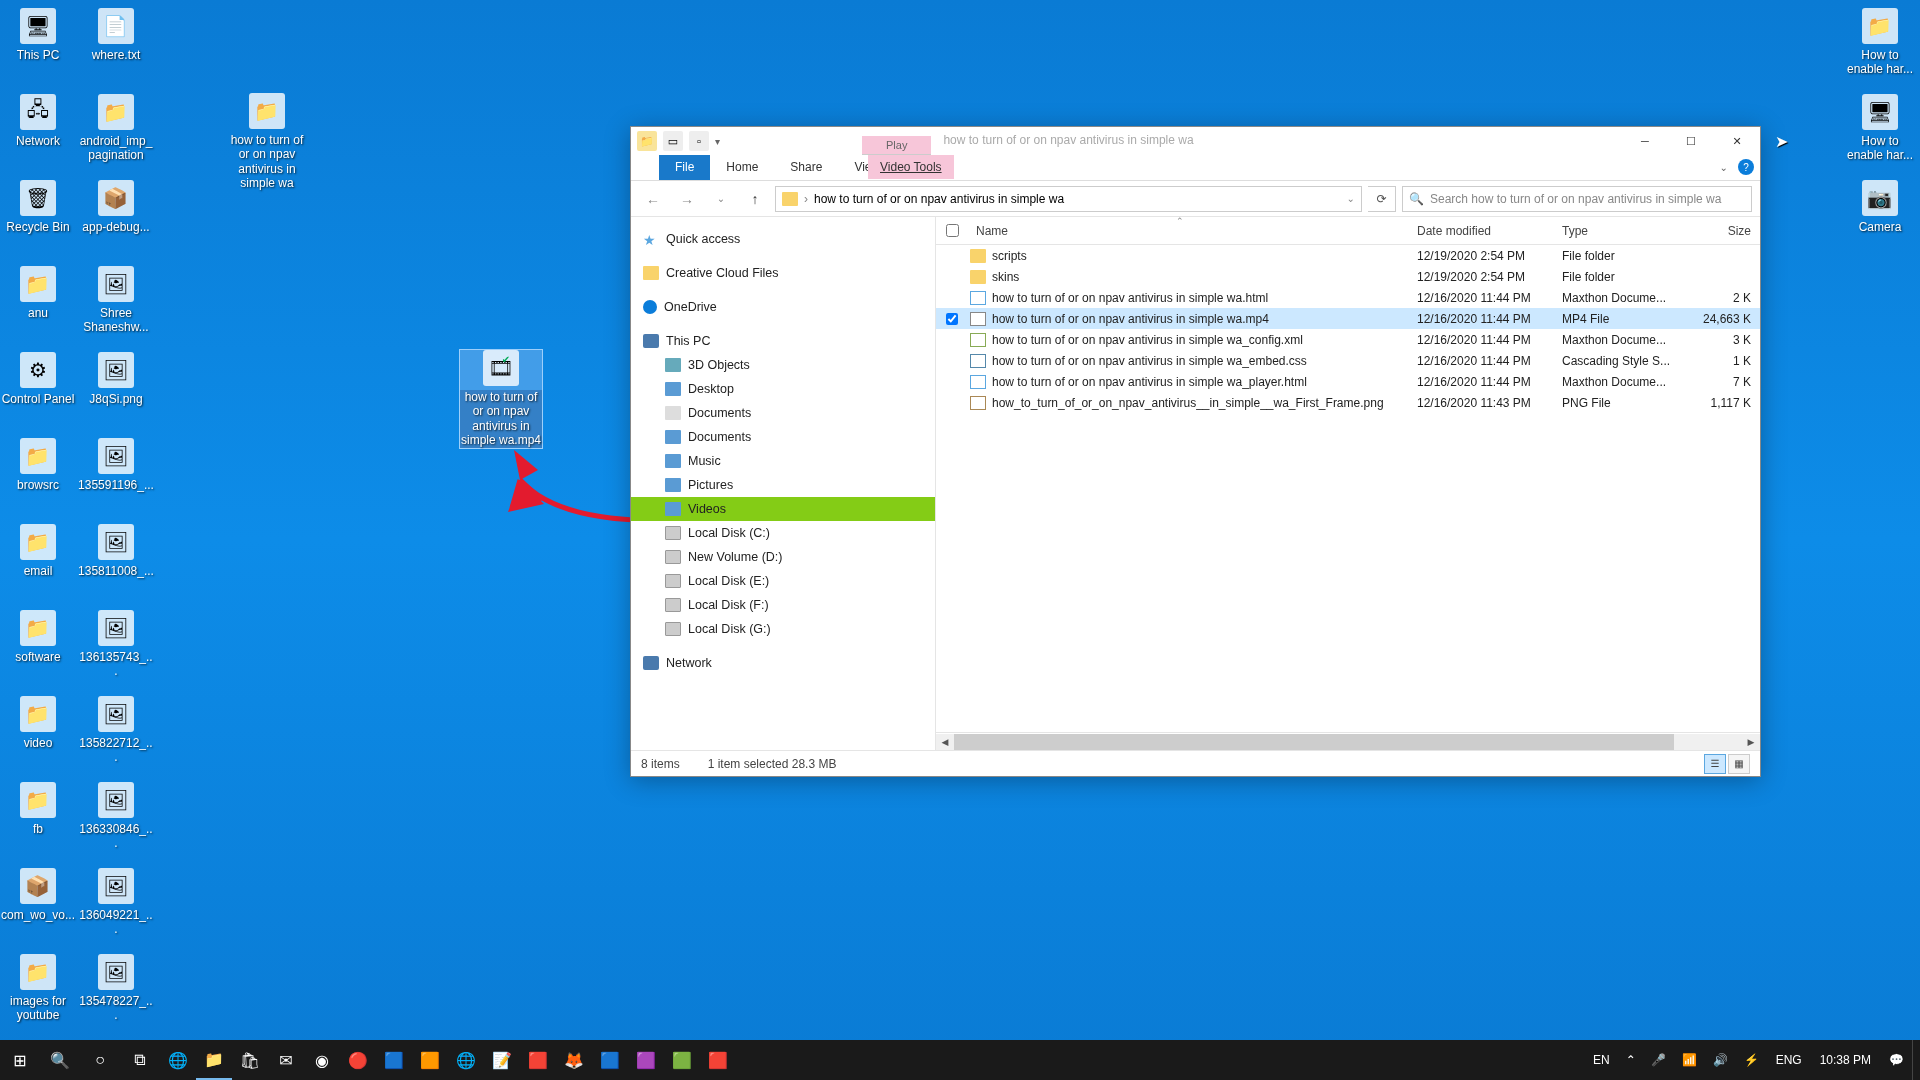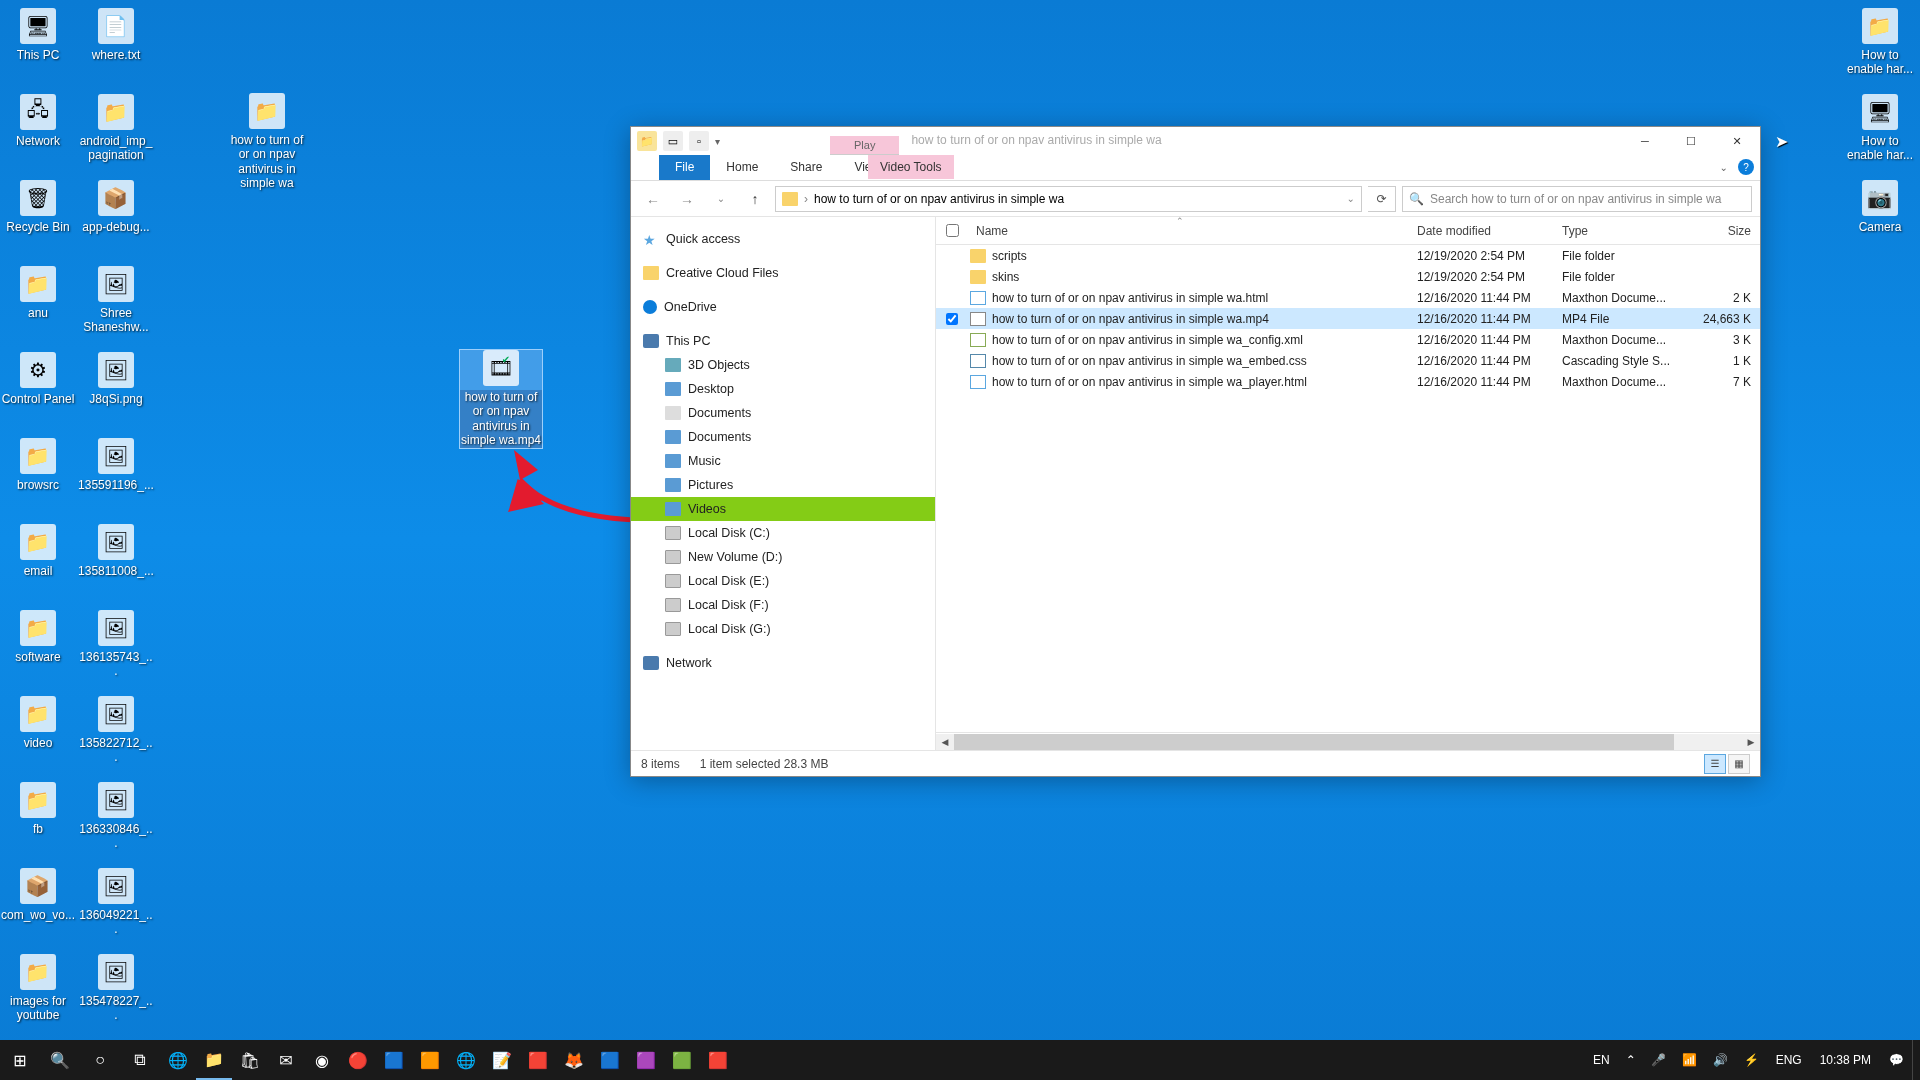--- a/index.html
+++ b/index.html
@@ -14,30 +14,30 @@
 
 
 .explorer {
   position: absolute; left: 630px; top: 126px; width: 1131px; height: 651px;
   background: #fff; border: 1px solid #888; box-shadow: 0 4px 24px rgba(0,0,0,0.3);
   display: flex; flex-direction: column;
 }
 .titlebar { height: 28px; display: flex; align-items: stretch; background: #fff; }
 .titlebar-left { display: flex; align-items: center; padding: 0 6px; gap: 6px; }
 .qat-icon { width: 20px; height: 20px; background: #f9e49a; border-radius: 2px; display: flex; align-items: center; justify-content: center; font-size: 11px; }
-.titlebar-tabs { display: flex; align-items: flex-end; margin-left: 72px; padding-left: 32px; }
+.titlebar-tabs { display: flex; align-items: flex-end; margin-left: 104px; padding-left: 32px; }
 .contextual-tab { background: #f7c6d9; color: #666; font-size: 11px; padding: 3px 24px; border-bottom: 1px solid #ccc; }
 .title-text { flex: 1; color: #aaa; font-size: 12px; padding: 6px 0 0 12px; }
 .win-controls { display: flex; }
 .win-btn { width: 46px; height: 28px; display: flex; align-items: center; justify-content: center; font-size: 11px; color: #333; }
 
 .ribbon-tabs { height: 26px; display: flex; align-items: stretch; border-bottom: 1px solid #ddd; position: relative; padding-left: 28px; }
 .ribbon-tab { padding: 5px 16px; font-size: 12px; color: #333; }
 .ribbon-tab.file { background: #1979ca; color: #fff; }
-.ribbon-tab.ctx { background: #f7c6d9; position: absolute; left: 237px; top: 0; padding: 5px 12px; }
+.ribbon-tab.ctx { background: #f7c6d9; position: absolute; left: 237px; top: 0; padding: 5px 12px; text-decoration: underline; }
 .ribbon-right { position: absolute; right: 6px; top: 4px; display: flex; gap: 10px; align-items: center; }
 .help-icon { width: 16px; height: 16px; border-radius: 50%; background: #0b7dda; color: #fff; font-size: 10px; display: flex; align-items: center; justify-content: center; }
 
 .addressbar { height: 36px; display: flex; align-items: center; padding: 0 8px; gap: 6px; border-bottom: 1px solid #e5e5e5; }
 .nav-btn { width: 28px; height: 28px; display: flex; align-items: center; justify-content: center; color: #888; font-size: 14px; }
 .nav-btn.active { color: #333; }
 .addr-input { flex: 1; height: 26px; border: 1px solid #ccc; display: flex; align-items: center; padding: 0 6px; font-size: 12px; gap: 6px; }
 .addr-folder-ico { width: 16px; height: 14px; background: #f9d36b; border-radius: 1px; }
 .refresh-btn { width: 28px; height: 26px; border: 1px solid #ccc; border-left: none; display: flex; align-items: center; justify-content: center; color: #555; font-size: 12px; }
 .search-input { width: 350px; height: 26px; border: 1px solid #ccc; display: flex; align-items: center; padding: 0 6px; font-size: 12px; color: #888; gap: 6px; }
@@ -77,21 +77,21 @@
 .file-ico.mp4 { background: #fff; border: 1px solid #888; }
 .file-ico.xml { background: #fff; border: 1px solid #8a5; }
 .file-ico.css { background: #fff; border: 1px solid #58a; }
 .file-ico.png { background: #fff; border: 1px solid #a85; }
 
 .hscroll { height: 18px; border-top: 1px solid #e5e5e5; display: flex; align-items: center; }
 .hscroll .sbtn { width: 18px; height: 16px; background: #f0f0f0; display: flex; align-items: center; justify-content: center; font-size: 9px; color: #555; }
 .hscroll .strack { flex: 1; height: 16px; background: #f0f0f0; position: relative; }
 .hscroll .sthumb { position: absolute; left: 0; top: 0; width: 720px; height: 16px; background: #cdcdcd; }
 
-.statusbar { height: 26px; border-top: 1px solid #e5e5e5; display: flex; align-items: center; padding: 0 10px; font-size: 12px; color: #444; gap: 20px; }
+.statusbar { height: 26px; border-top: 1px solid #e5e5e5; display: flex; align-items: center; padding: 0 10px; font-size: 12px; color: #444; gap: 28px; }
 .view-toggles { margin-left: auto; display: flex; gap: 2px; }
 .view-toggle { width: 22px; height: 20px; border: 1px solid #ccc; background: #f5f5f5; display: flex; align-items: center; justify-content: center; font-size: 10px; }
 .view-toggle.active { background: #cce8ff; border-color: #5ba7e0; }
 
 
 .arrow-svg { position: absolute; left: 500px; top: 330px; width: 600px; height: 220px; pointer-events: none; }
 
 
 .taskbar { position: absolute; left: 0; bottom: 0; width: 100%; height: 40px; background: #1a1a1a; display: flex; align-items: center; }
 .tb-btn { width: 40px; height: 40px; display: flex; align-items: center; justify-content: center; color: #fff; font-size: 16px; }
@@ -442,20 +442,30 @@
           </div>
           <div class="file-row">
     <div class="chk"></div>
     <div class="fname">
               <span class="file-ico html"></span>
               <span>how to turn of or on npav antivirus  in simple  wa_player.html</span>
             </div>
     <div class="fdate">12/16/2020 11:44 PM</div>
     <div class="ftype">Maxthon Docume...</div>
     <div class="fsize">7 K</div>
+          </div>
+          <div class="file-row">
+    <div class="chk"></div>
+    <div class="fname">
+              <span class="file-ico png"></span>
+              <span>how_to_turn_of_or_on_npav_antivirus__in_simple__wa_First_Frame.png</span>
+            </div>
+    <div class="fdate">12/16/2020 11:43 PM</div>
+    <div class="ftype">PNG File</div>
+    <div class="fsize">1,117 K</div>
           </div>
         </div>
       <div class="hscroll">
         <div class="sbtn">◀</div>
         <div class="strack">
             <div class="sthumb"></div>
           </div>
         <div class="sbtn">▶</div>
       </div>
     </div>

